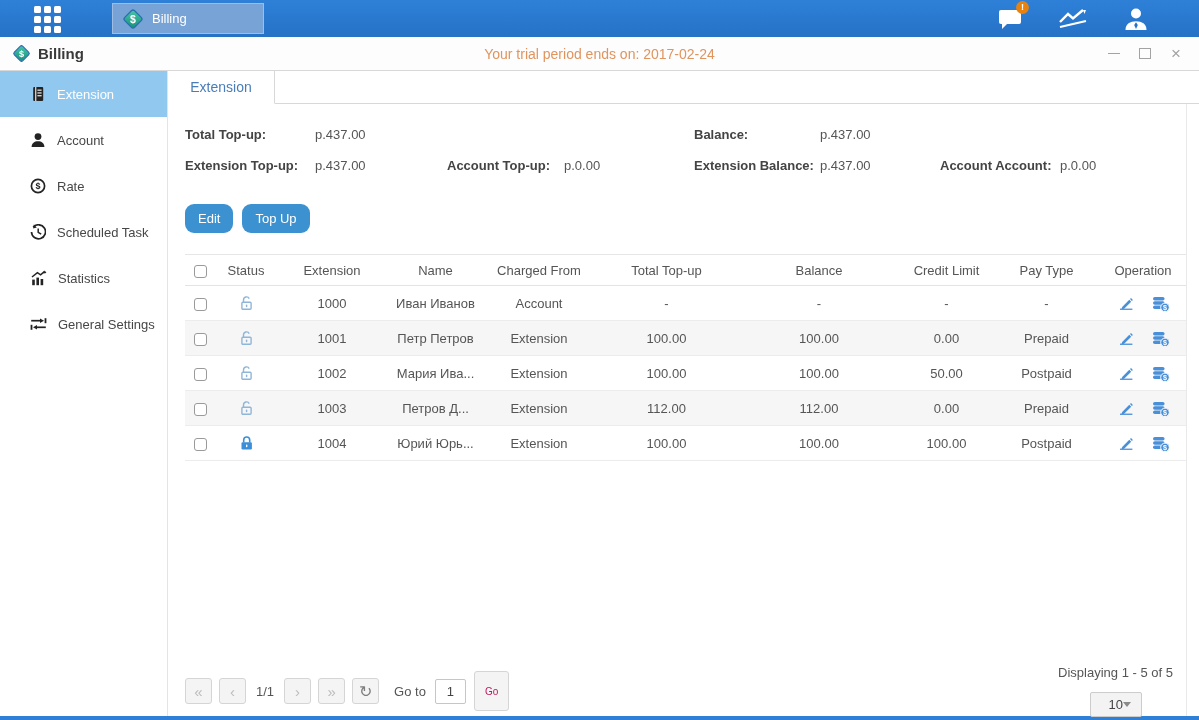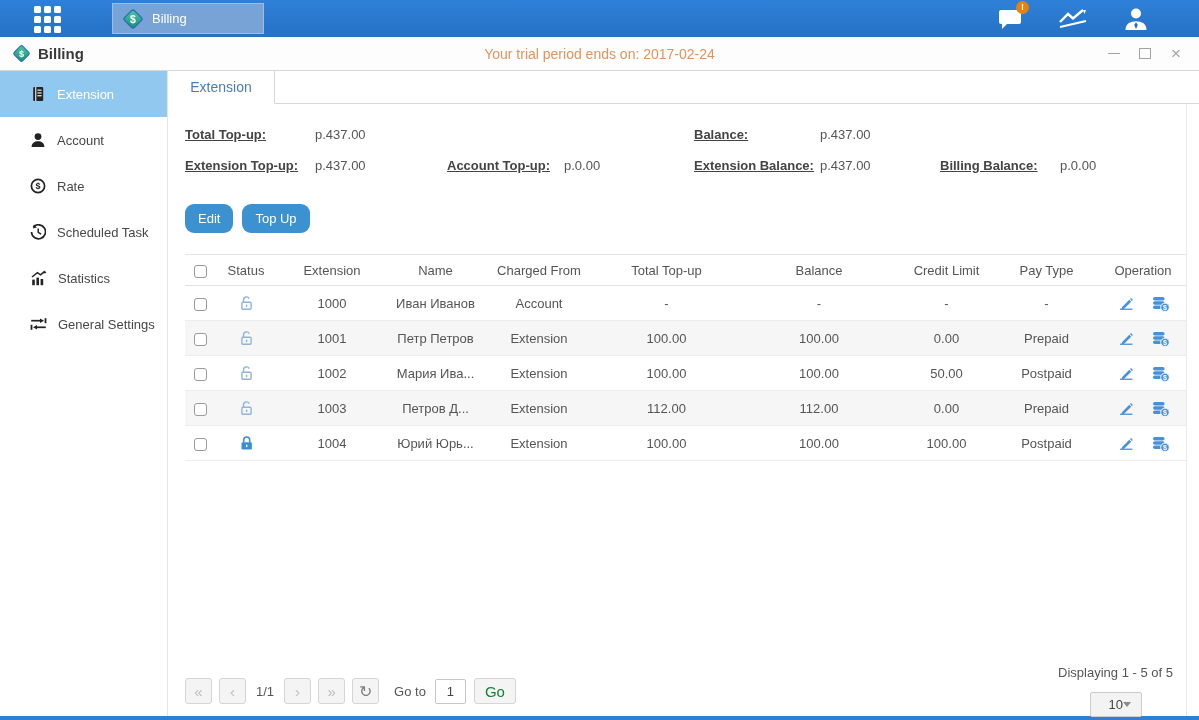--- a/index.html
+++ b/index.html
@@ -40,21 +40,21 @@
   .tabbar { height:33px; border-bottom:1px solid #d8d8d8; display:flex; flex-shrink:0; }
   .tab-active { width:107px; background:#fff; border-right:1px solid #d8d8d8; margin-bottom:-1px; border-bottom:1px solid #fff; display:flex; align-items:center; justify-content:center; color:#4a7db8; font-size:14px; cursor:pointer; }
 
   .content-inner { flex:1; display:flex; flex-direction:column; padding:15px 26px 0 17px; min-height:0; }
 
   
   .summary { display:flex; font-size:13px; }
   .sum-col-left { width:509px; flex-shrink:0; }
   .sum-col-right { flex:1; }
   .sum-row { display:flex; align-items:center; height:31px; }
-  .sum-label { font-weight:bold; color:#444;text-decoration:underline; }
+  .sum-label { font-weight:bold; color:#444; }
   .sum-val { color:#555; }
   .w130 { width:130px; } .w132 { width:132px; } .w103v { width:103px; }
   .w126 { width:126px; } .w120 { width:120px; }
 
   
   .toolbar { margin-top:23px; display:flex; gap:9px; }
   .btn-blue { background:#3c92d0; color:#fff; font-size:13px; height:29px; padding:4px 13px; border:none; border-radius:9px; display:flex; align-items:center; cursor:pointer; }
 
   
   table { margin-top:21px; width:100%; border-collapse:collapse; font-size:13px; color:#555; table-layout:fixed; }
@@ -69,21 +69,21 @@
   td .lock { vertical-align:middle; }
 
   
   .footer { margin-top:auto; height:42px; display:flex; align-items:center; padding-bottom:8px; font-size:13px; color:#555; flex-shrink:0; }
   .pg-btn { width:27px; height:26px; background:#f4f4f4; border:1px solid #d5d5d5; border-radius:3px; display:flex; align-items:center; justify-content:center; color:#bcbcbc; font-size:15px; cursor:pointer; flex-shrink:0; }
   .pg-btn + .pg-btn { margin-left:7px; }
   .pg-ind { margin:0 10px; color:#555; }
   .pg-refresh { margin-left:9px; color:#7d7d7d; font-size:16px; }
   .goto-label { margin-left:15px; }
   .goto-input { width:31px; height:25px; margin-left:9px; border:1px solid #c6c6c6; border-radius:2px; text-align:center; font-size:13px; color:#444; font-family:"Liberation Sans", sans-serif; }
-  .go-btn { margin-left:8px; height:26px; padding:0 10px; background:#f4f4f4; border:1px solid #d5d5d5; border-radius:3px; font-size:15px; color:#15803d; cursor:pointer; }
+  .go-btn { margin-left:8px; height:40px; padding:0 10px; background:#f4f4f4; border:1px solid #d5d5d5; border-radius:3px; font-size:10px; color:#be185d; cursor:pointer; }
   .footer-right { margin-left:auto; display:flex; align-items:center; gap:12px;flex-direction:column; }
   .page-size { width:52px; height:25px; background:#f3f3f3; border:1px solid #ccc; border-radius:2px; display:flex; align-items:center; justify-content:space-between; padding:0 18px; cursor:pointer; color:#444; }
   .caret { width:0; height:0; border-left:4px solid transparent; border-right:4px solid transparent; border-top:5px solid #8a8a8a; }
 
   .bottom-strip { height:4px; background:#2e7fd6; flex-shrink:0; }
 </style>
 </head>
 <body>
 
 <svg width="0" height="0" style="position:absolute">
@@ -262,21 +262,21 @@
             </div>
           </div>
           <div class="sum-col-right">
             <div class="sum-row">
               <span class="sum-label w126">Balance:</span>
               <span class="sum-val">p.437.00</span>
             </div>
             <div class="sum-row">
               <span class="sum-label w126">Extension Balance:</span>
               <span class="sum-val w120">p.437.00</span>
-              <span class="sum-label w120">Billing Balance:</span>
+              <span class="sum-label w120">Account Account:</span>
               <span class="sum-val">p.0.00</span>
             </div>
           </div>
         </div>
 
         <div class="toolbar">
           <button class="btn-blue">Edit</button>
           <button class="btn-blue">Top Up</button>
         </div>
 

